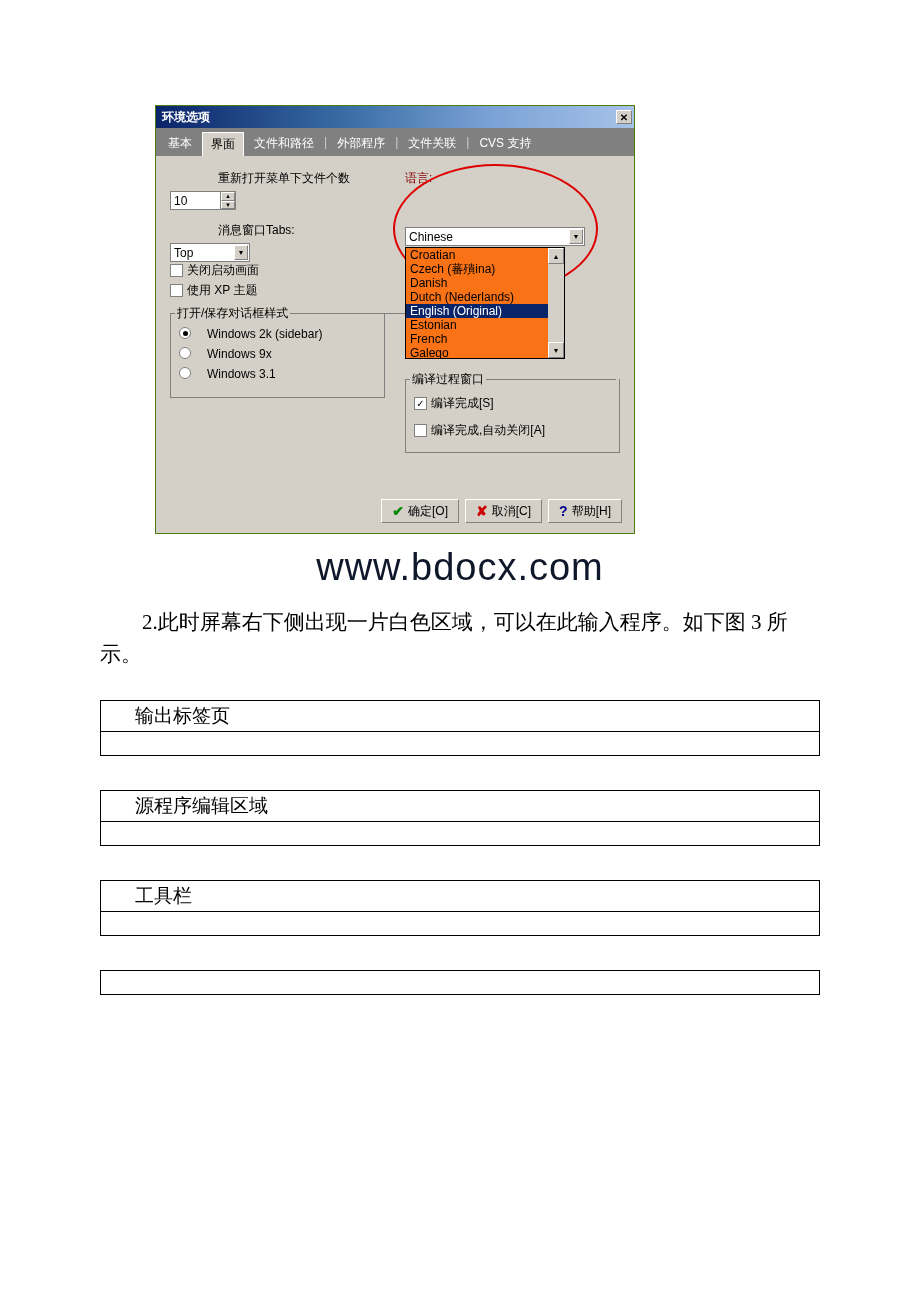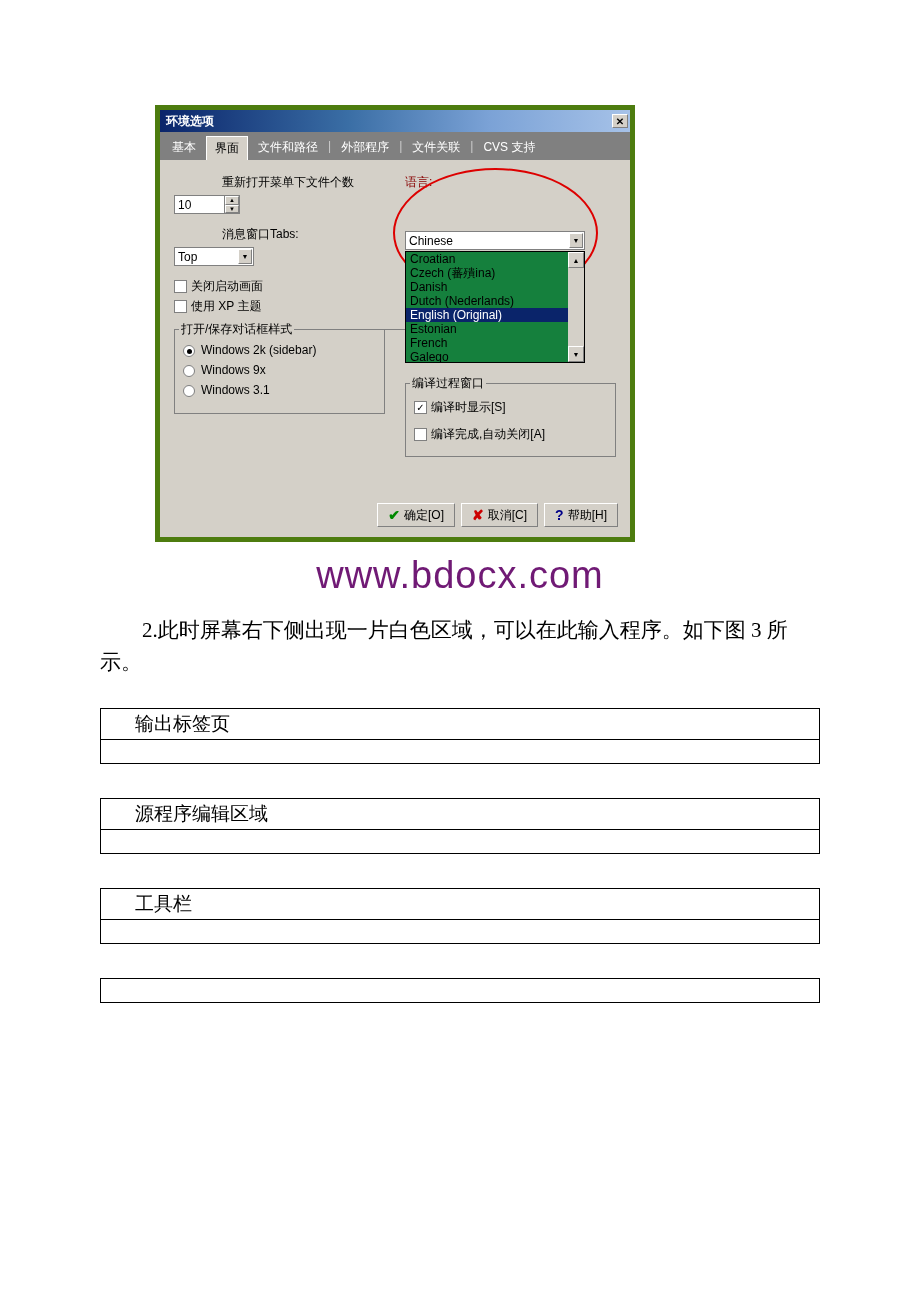--- a/index.html
+++ b/index.html
@@ -2,75 +2,75 @@
 <html><head>
 <meta charset="utf-8">
 <style>
   * { box-sizing: border-box; margin: 0; padding: 0; }
   body { font-family: "Microsoft YaHei", SimSun, Arial, sans-serif; background: #fff; width: 920px; padding: 0; }
   
   .page { padding: 0 100px 60px 100px; }
   
   
   .dialog-wrap { margin: 105px 0 0 55px; width: 480px; }
-  .dialog { border: 5px solid #4d7c0f; background: #ece9d8; }
+  .dialog { border: 1px solid #4d7c0f; background: #ece9d8; }
   .titlebar { height: 22px; background: linear-gradient(to right, #0a246a, #3a6ea5 40%, #7ba2d6 70%, #a6c2e8); display: flex; align-items: center; justify-content: space-between; padding: 0 2px 0 6px; }
   .titlebar-text { color: #fff; font-weight: bold; font-size: 12px; }
   .close-x { width: 16px; height: 14px; background: #d4d0c8; border: 1px solid #808080; border-top-color: #fff; border-left-color: #fff; display: flex; align-items: center; justify-content: center; font-size: 10px; font-weight: bold; font-family: Arial; cursor: pointer; }
   
   .tab-row { background: #808080; padding: 4px 4px 0 4px; display: flex; gap: 2px; font-size: 12px; }
   .tab { padding: 3px 8px; color: #fff; cursor: pointer; }
   .tab.active { background: #d4d0c8; color: #000; border: 1px solid #fff; border-bottom: none; }
   .tab-sep { color: #ccc; padding: 3px 0; }
   
   .dialog-body { background: #d4d0c8; padding: 14px 14px 80px 14px; display: flex; gap: 20px; position: relative; }
   .col-left { flex: 1; }
   .col-right { flex: 1; position: relative; }
   
   .field-label { font-size: 12px; margin-bottom: 4px; margin-left: 48px; }
   .row-input { display: flex; align-items: center; margin-bottom: 12px; }
   .num-input { width: 50px; height: 19px; border: 1px solid #808080; border-right: none; background: #fff; font-size: 12px; padding: 1px 3px; }
   .spinner { width: 16px; height: 19px; border: 1px solid #808080; background: #d4d0c8; display: flex; flex-direction: column; }
   .spin-btn { flex: 1; border: 1px solid #fff; border-bottom-color: #808080; border-right-color: #808080; font-size: 6px; display: flex; align-items: center; justify-content: center; cursor: pointer; }
   
-  .select-box { width: 80px; height: 19px; border: 1px solid #808080; background: #fff; font-size: 12px; padding: 1px 3px; position: relative; display: flex; align-items: center; justify-content: space-between; margin-bottom: 12px; }
+  .select-box { width: 80px; height: 19px; border: 1px solid #808080; background: #fff; font-size: 12px; padding: 1px 3px; position: relative; display: flex; align-items: center; justify-content: space-between; }
   .select-arrow { width: 14px; height: 15px; background: #d4d0c8; border: 1px solid #fff; border-bottom-color: #808080; border-right-color: #808080; margin-right: -2px; display: flex; align-items: center; justify-content: center; font-size: 7px; cursor: pointer; }
   
   .checkbox-row { display: flex; align-items: center; gap: 4px; font-size: 12px; margin-bottom: 3px; }
   .cb { width: 13px; height: 13px; border: 1px solid #808080; background: #fff; display: inline-flex; align-items: center; justify-content: center; font-size: 10px; cursor: pointer; }
   
   .group-box { border: 1px solid #808080; border-top: none; margin-top: 14px; padding: 8px 8px 10px 8px; position: relative; }
   .group-title { position: absolute; top: -8px; left: 4px; font-size: 12px; background: #d4d0c8; padding: 0 2px; }
   .group-title::before, .group-title::after { content: ""; position: absolute; top: 8px; height: 1px; background: #808080; width: 200px; }
   .group-title::before { right: 100%; width: 4px; }
   .group-title::after { left: 100%; width: 120px; }
   .group-box.right .group-title::after { width: 130px; }
   
-  .radio-row { display: flex; align-items: flex-end; gap: 6px; font-size: 12px; margin: 6px 0; }
+  .radio-row { display: flex; align-items: flex-start; gap: 16px; font-size: 12px; margin: 6px 0; }
   .radio { width: 12px; height: 12px; border: 1px solid #808080; border-radius: 50%; background: #fff; display: inline-flex; align-items: center; justify-content: center; cursor: pointer; }
   .radio.checked::after { content: ""; width: 5px; height: 5px; background: #000; border-radius: 50%; }
   
   .lang-label { font-size: 12px; margin-bottom: 10px; color: #800; }
   .lang-select { width: 180px; height: 19px; border: 1px solid #808080; background: #fff; font-size: 12px; padding: 8px 3px; display: flex; align-items: center; justify-content: space-between; margin-bottom: 1px; margin-top: 40px; }
-  .lang-list { width: 180px; border: 1px solid #000; background: #15803d; font-size: 12px; max-height: 112px; overflow: hidden; position: relative; }
+  .lang-list { width: 160px; border: 1px solid #000; background: #f97316; font-size: 12px; max-height: 112px; overflow: hidden; position: relative; }
   .lang-item { padding: 0 4px; line-height: 14px; }
   .lang-item.selected { background: #0a246a; color: #fff; }
   .scrollbar { position: absolute; right: 0; top: 0; bottom: 0; width: 16px; background: #d4d0c8; }
   .scroll-btn { height: 16px; border: 1px solid #fff; border-right-color: #808080; border-bottom-color: #808080; display: flex; align-items: center; justify-content: center; font-size: 7px; cursor: pointer; }
   .scroll-btn.down { position: absolute; bottom: 0; left: 0; right: 0; }
   
   .red-circle { position: absolute; top: -6px; left: -12px; width: 205px; height: 130px; border: 2px solid #d00; border-radius: 50%; pointer-events: none; }
   
   .btn-row { position: absolute; bottom: 10px; right: 12px; display: flex; gap: 6px; }
   .win-btn { height: 24px; padding: 2px 10px; background: #d4d0c8; border: 1px solid #808080; border-top-color: #fff; border-left-color: #fff; font-size: 12px; display: flex; align-items: center; gap: 4px; cursor: pointer; }
   .ico-check { color: #080; font-weight: bold; font-size: 14px; }
   .ico-x { color: #c00; font-weight: bold; font-size: 14px; }
   .ico-q { color: #008; font-weight: bold; font-size: 14px; font-family: Arial; }
   
-  .watermark { text-align: center; font-size: 38px; color: #701a75; margin: 12px 0 18px 0; letter-spacing: 1px; font-family: Arial; }
+  .watermark { text-align: center; font-size: 38px; color: #0f172a; margin: 12px 0 18px 0; letter-spacing: 1px; font-family: Arial; }
   
   .body-para { font-size: 21px; line-height: 1.5; text-indent: 2em; margin: 0 0 30px 0; font-family: SimSun, serif; }
   
   .label-table { width: 100%; border-collapse: collapse; margin: 0 0 34px 0; }
   .label-table td { border: 1px solid #000; height: 30px; font-size: 19px; padding: 2px 16px 2px 34px; font-family: SimSun, serif; }
   .label-table td.empty { height: 24px; }
 </style>
 </head>
 <body>
 
@@ -150,21 +150,21 @@
             <div class="lang-item">Galego</div>
             <div class="scrollbar">
               <div class="scroll-btn">▲</div>
               <div class="scroll-btn down">▼</div>
             </div>
           </div>
           <div class="group-box right" style="margin-top:20px;">
             <span class="group-title">编译过程窗口</span>
             <div class="checkbox-row" style="margin-top:8px;">
               <span class="cb">✓</span>
-              <span>编译时显示[S]</span>
+              <span>编译完成[S]</span>
             </div>
             <div class="checkbox-row" style="margin-top:10px;">
               <span class="cb"></span>
               <span>编译完成,自动关闭[A]</span>
             </div>
           </div>
         </div>
         <div class="btn-row">
           <div class="win-btn">
               <span class="ico-check">✔</span>

